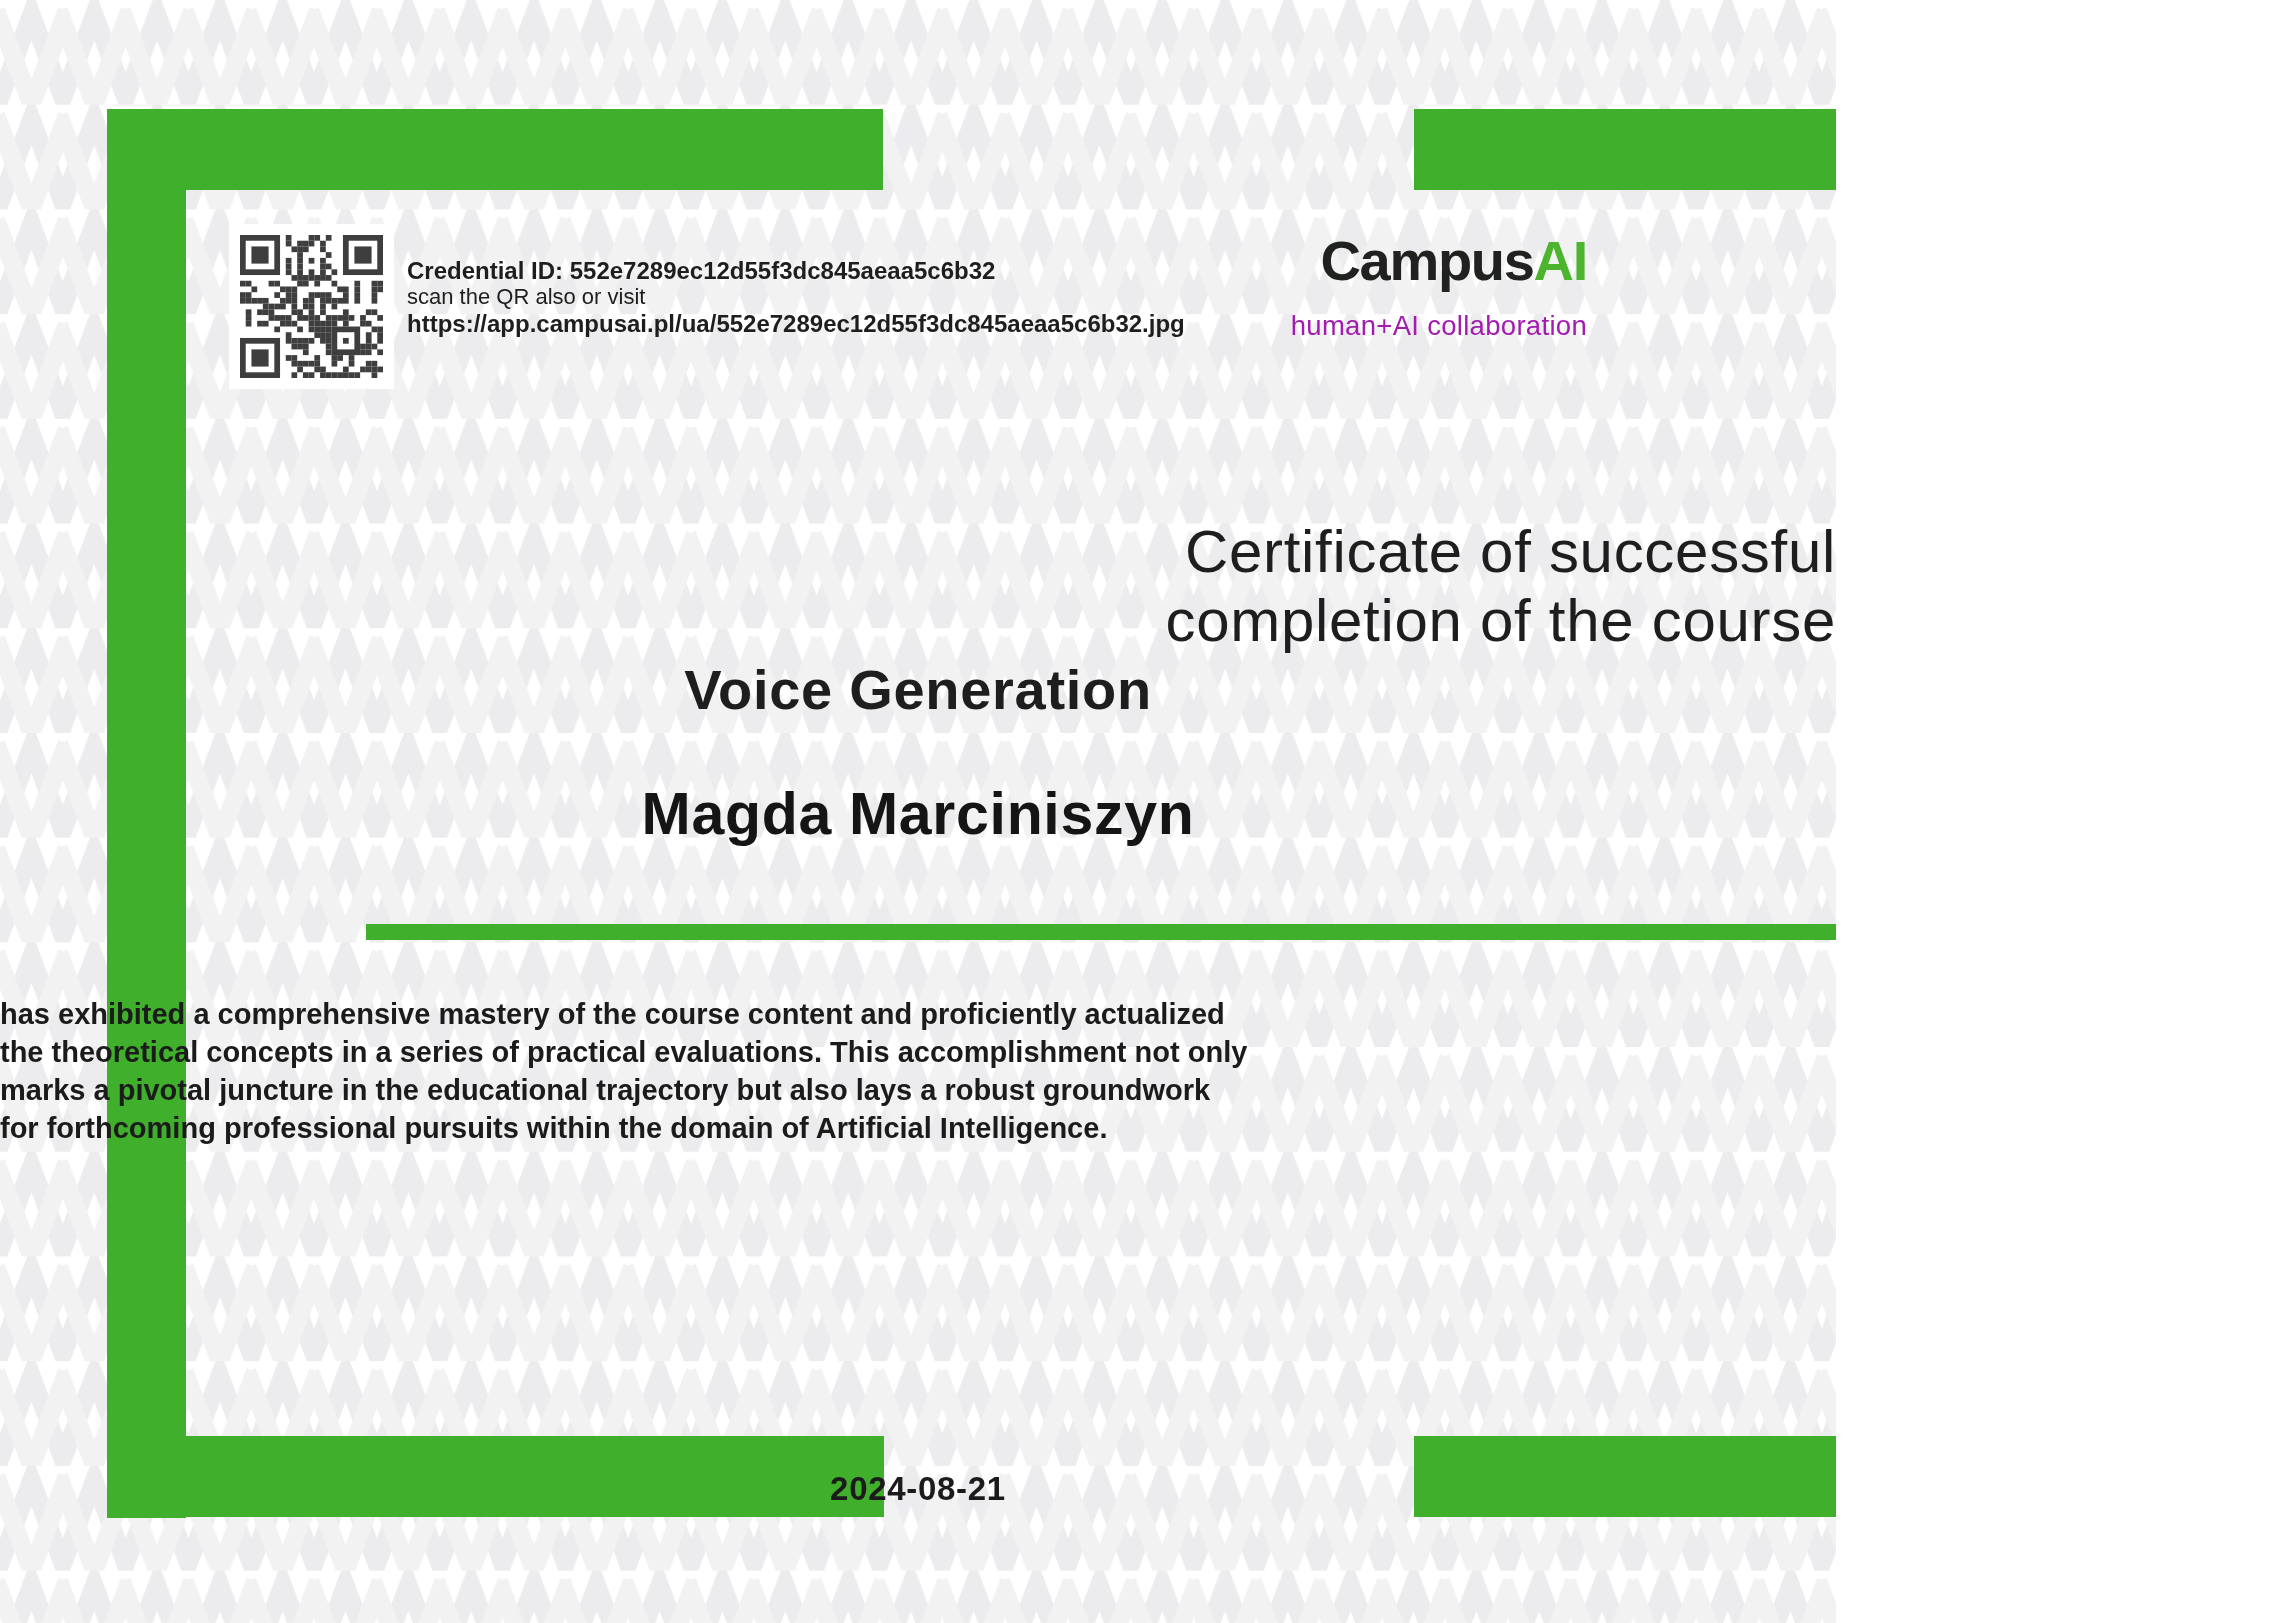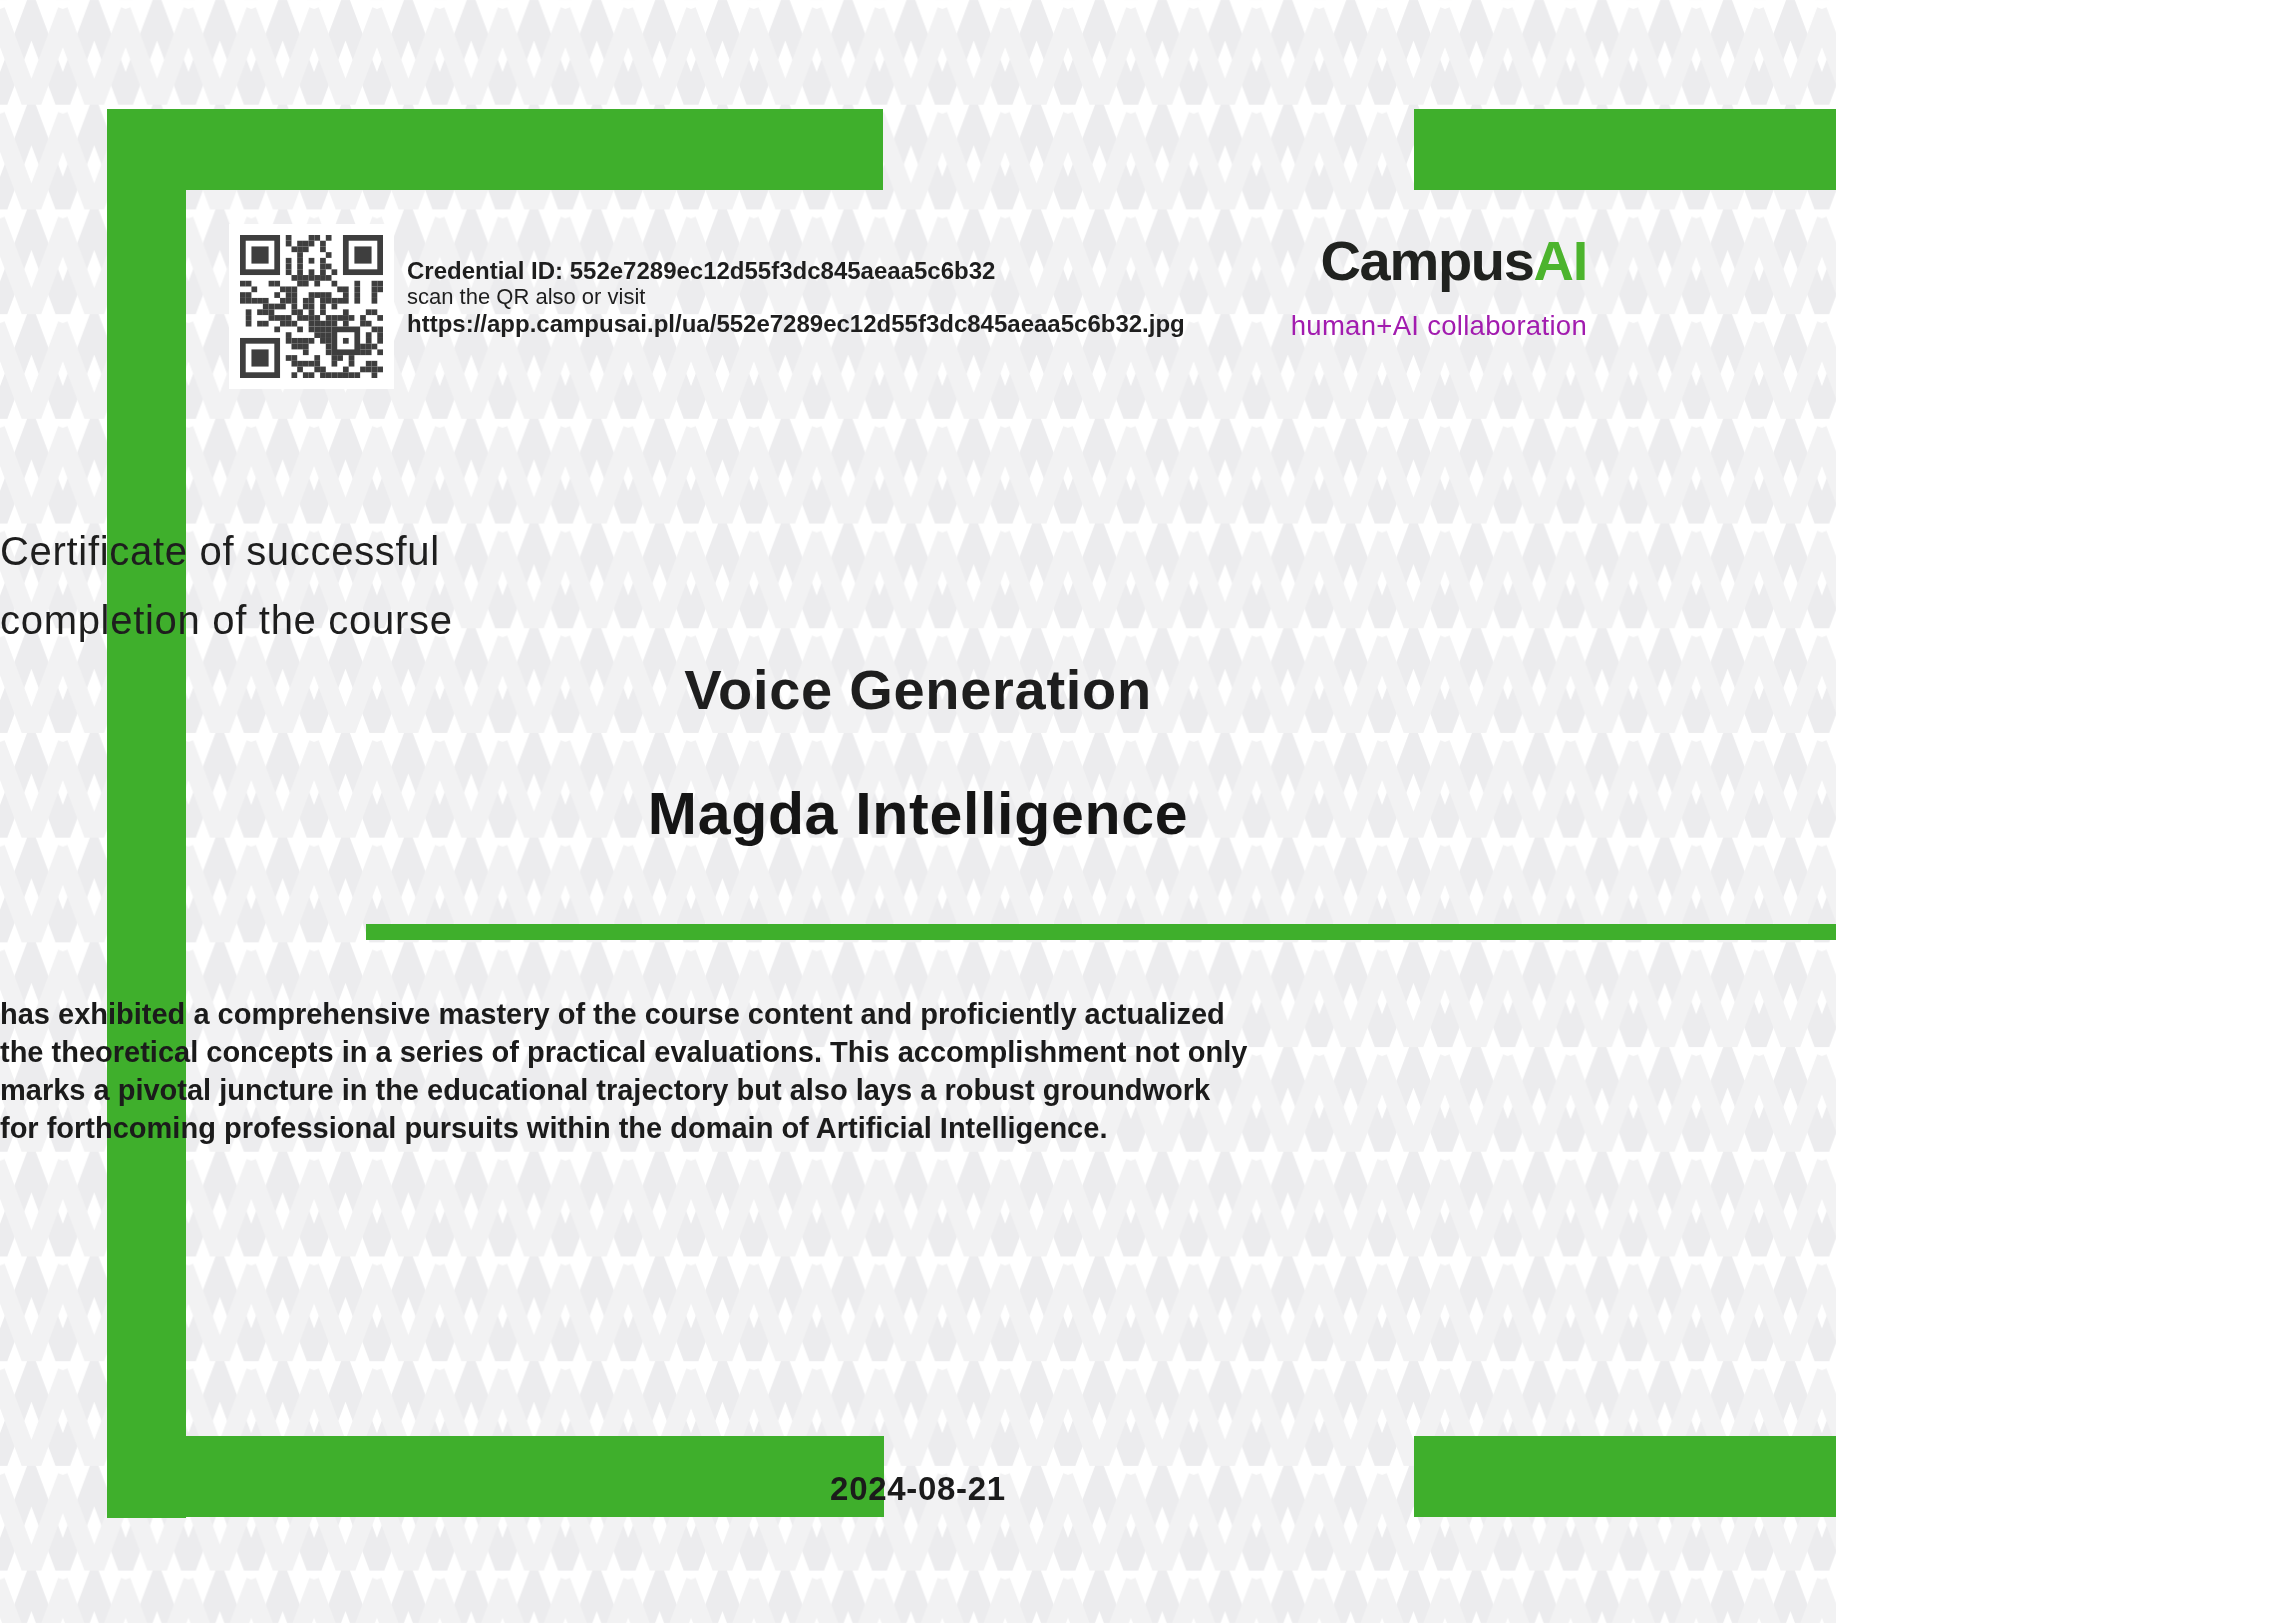--- a/index.html
+++ b/index.html
@@ -26,22 +26,22 @@
   .cred{position:absolute;left:407px;top:257px;z-index:2;color:#1E1E1E;}
   .cred-id{font-size:24px;font-weight:700;line-height:27.5px;}
   .cred-line{font-size:22px;font-weight:400;line-height:24px;}
   .cred-url{font-size:24px;font-weight:700;line-height:26px;margin-top:2px;}
   
   .logo{position:absolute;top:229px;right:249px;text-align:right;z-index:2;}
   .brand{font-size:56px;font-weight:700;line-height:64px;letter-spacing:-1.3px;color:#20221F;}
   .brand-green{color:var(--logo-green);}
   .tagline{font-size:27.5px;font-weight:400;line-height:30px;color:#a21caf;margin-top:18px;letter-spacing:0.3px;}
   
-  .title{position:absolute;left:0;width:100%;top:517px;text-align:left;
-    font-size:40px;line-height:69px;letter-spacing:0.7px;color:#1E1E1E;z-index:2;}
+  .title{position:absolute;left:0;width:100%;top:517px;text-align:right;
+    font-size:60px;line-height:69px;letter-spacing:0.7px;color:#1E1E1E;z-index:2;}
   .course{position:absolute;left:0;width:100%;top:655px;text-align:center;
     font-size:56px;line-height:69px;font-weight:700;letter-spacing:0.7px;color:#1E1E1E;z-index:2;}
   .recipient{position:absolute;left:0;width:100%;top:780px;text-align:center;
     font-size:59px;font-weight:700;letter-spacing:0.7px;color:#151515;z-index:2;}
   .divider{position:absolute;left:366px;top:924px;width:1564px;height:15.7px;background:var(--green);z-index:2;}
   .body-text{position:absolute;left:0;width:100%;top:995px;text-align:left;
     font-size:29px;line-height:38px;font-weight:700;white-space:pre-line;color:#1B1B1B;z-index:2;}
   .date{position:absolute;left:0;width:100%;top:1470px;text-align:center;
     font-size:33px;font-weight:700;letter-spacing:0.7px;color:#1B1B1B;z-index:2;}
 </style>
@@ -299,21 +299,21 @@
     <div class="tagline">human+AI collaboration</div>
   </div>
 
   <div class="title">
     <div>Certificate of successful</div>
     <div>completion of the course</div>
   </div>
 
   <div class="course">Voice Generation</div>
 
-  <div class="recipient">Magda Intelligence</div>
+  <div class="recipient">Magda Marciniszyn</div>
 
   <div class="divider"></div>
 
   <div class="body-text">has exhibited a comprehensive mastery of the course content and proficiently actualized
 the theoretical concepts in a series of practical evaluations. This accomplishment not only
 marks a pivotal juncture in the educational trajectory but also lays a robust groundwork
 for forthcoming professional pursuits within the domain of Artificial Intelligence.</div>
 
   <div class="date">2024-08-21</div>
 

